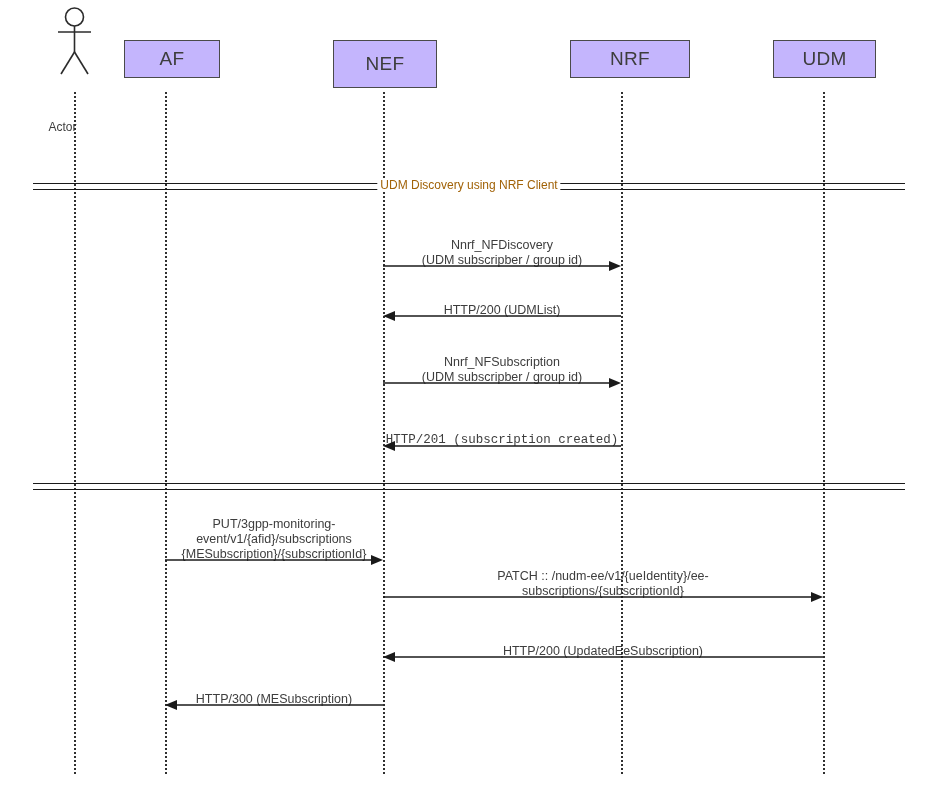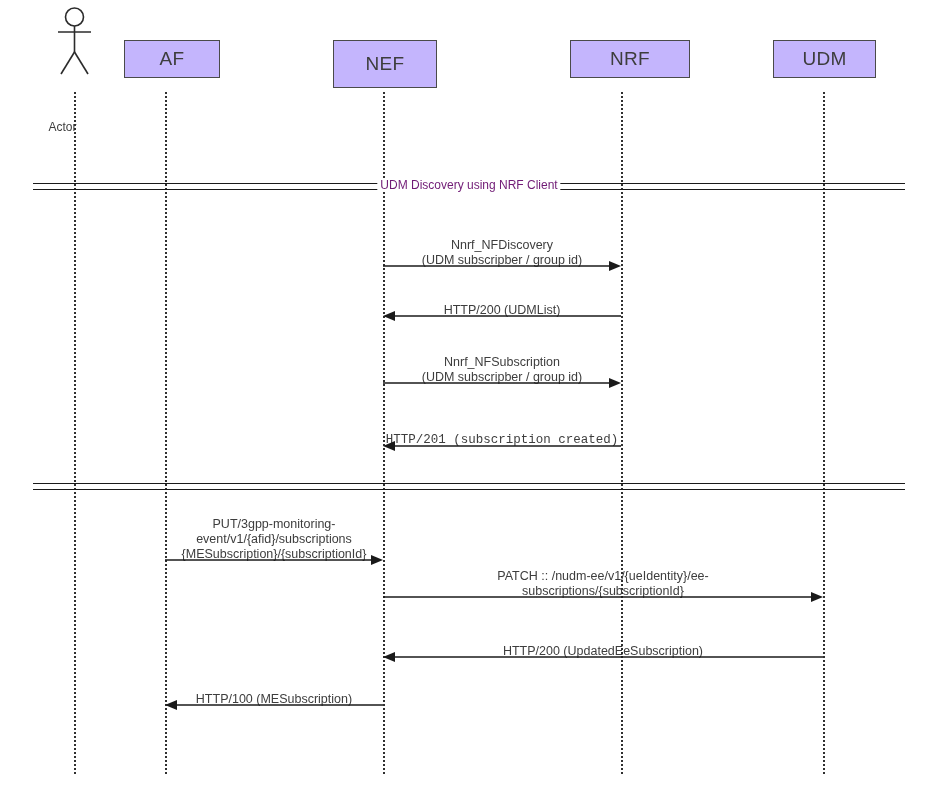--- a/index.html
+++ b/index.html
@@ -67,21 +67,21 @@
   .separator .rule.top { top: 0; }
   .separator .rule.bottom { top: 6px; }
   .separator .sep-label {
     position: absolute;
     top: -5px;
     left: 50%;
     transform: translateX(-50%);
     background: #ffffff;
     padding: 0 3px;
     font-size: 12px;
-    color: #701a75;
+    color: #a16207;
     white-space: nowrap;
     line-height: 14px;
   }
 
   
   .message {
     position: absolute;
   }
   .msg-label {
     position: absolute;
@@ -234,21 +234,21 @@
     <div class="msg-arrow">
       <svg width="440" height="12" viewBox="0 0 440 12">
         <line x1="8" y1="6" x2="440" y2="6" stroke="#1a1a1a" stroke-width="1.6"></line>
         <polygon points="0,6 12,1 12,11" fill="#1a1a1a"></polygon>
       </svg>
     </div>
   </div>
 
   <div class="message" style="left:165px; top:685px; width:218px; height:26px;">
     <div class="msg-label">
-      <span class="line">HTTP/100  (MESubscription)</span>
+      <span class="line">HTTP/300  (MESubscription)</span>
     </div>
     <div class="msg-arrow">
       <svg width="218" height="12" viewBox="0 0 218 12">
         <line x1="8" y1="6" x2="218" y2="6" stroke="#1a1a1a" stroke-width="1.6"></line>
         <polygon points="0,6 12,1 12,11" fill="#1a1a1a"></polygon>
       </svg>
     </div>
   </div>
 
 </div>

